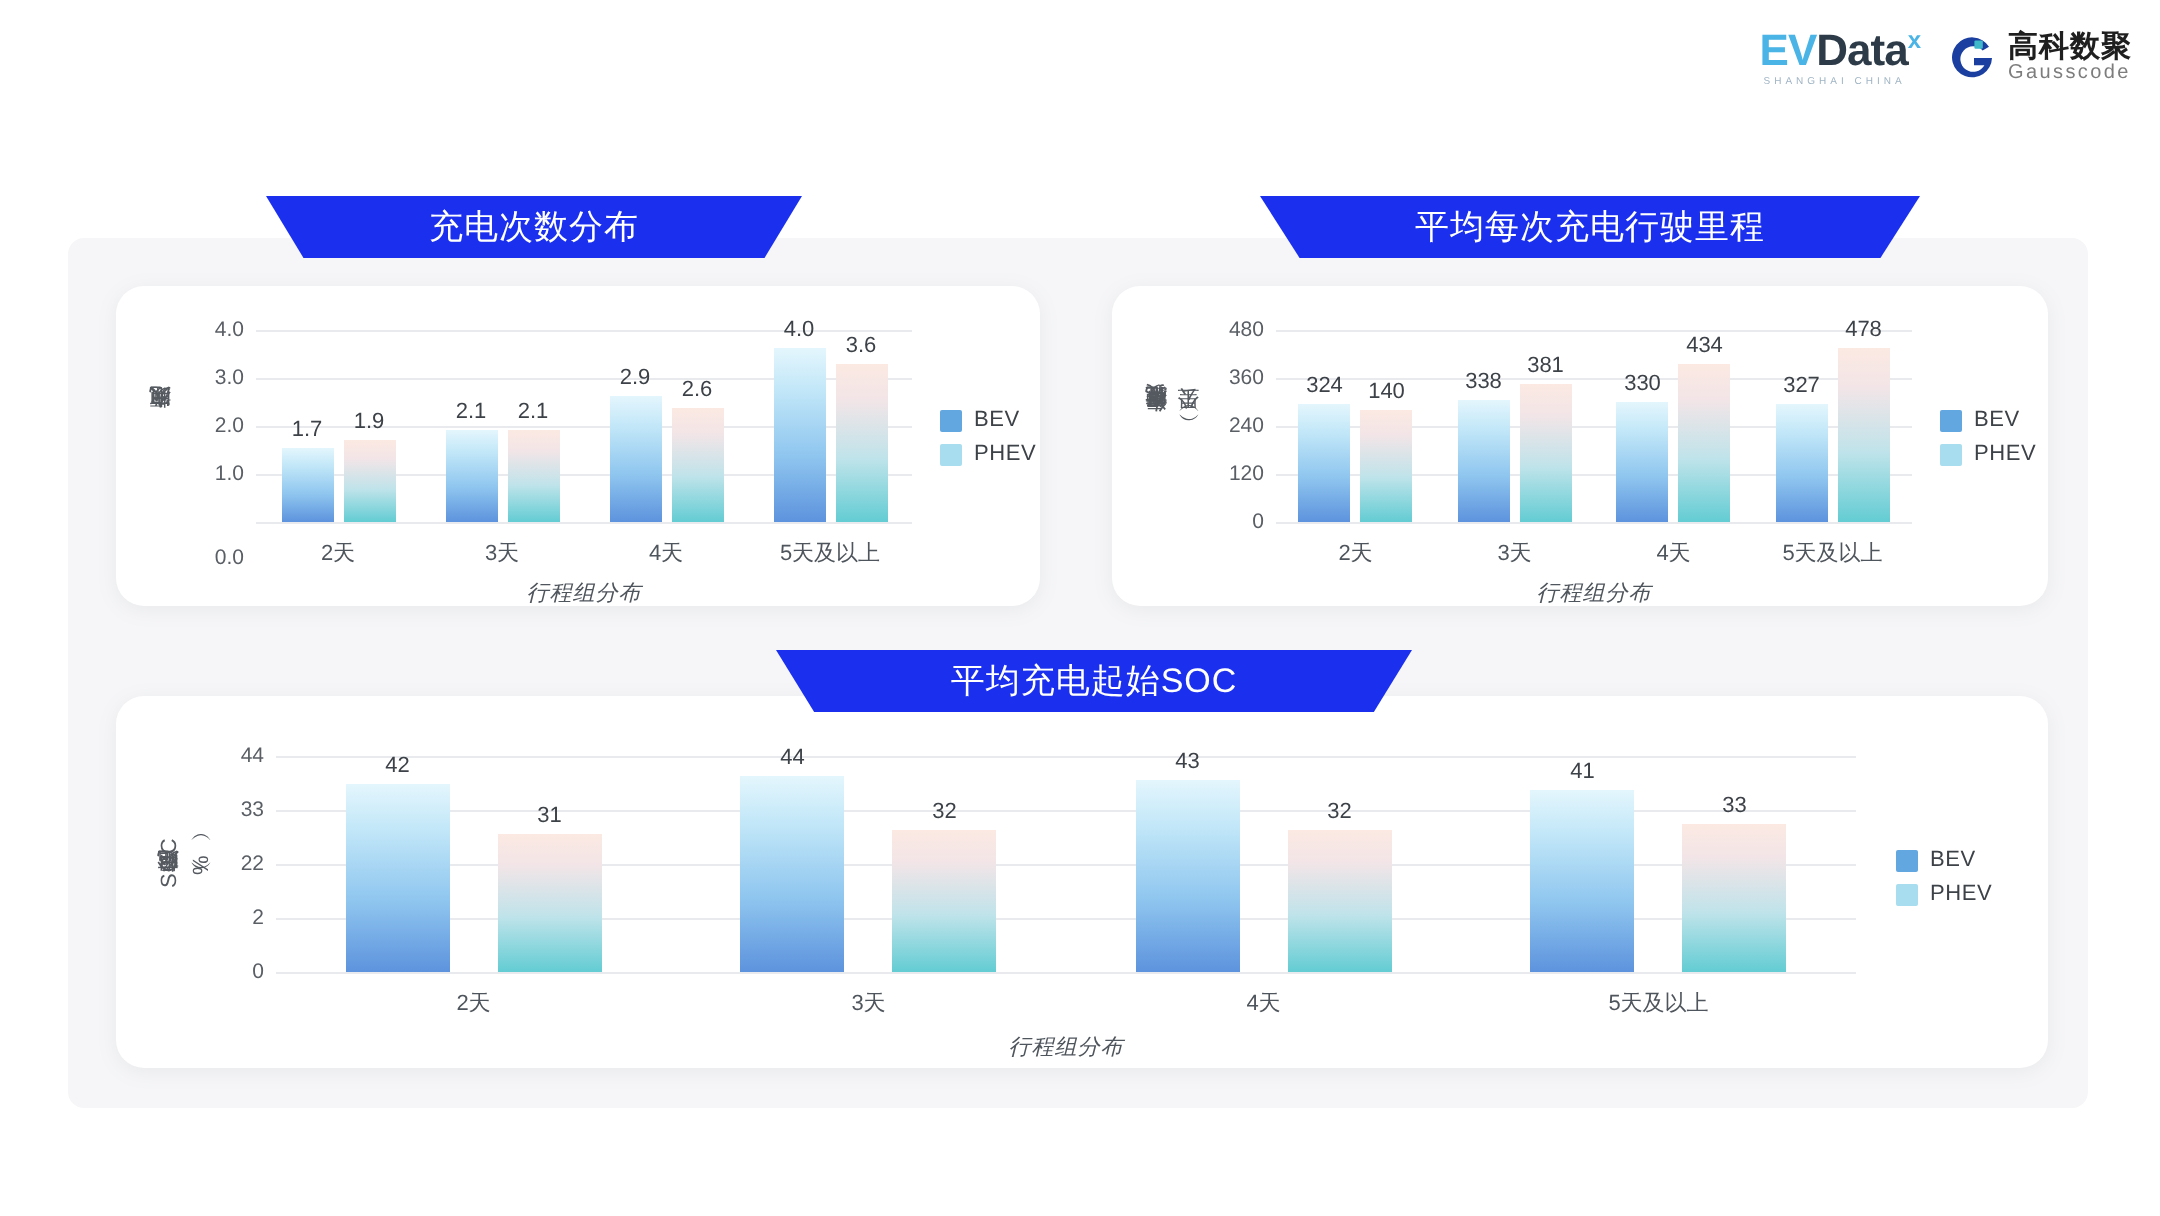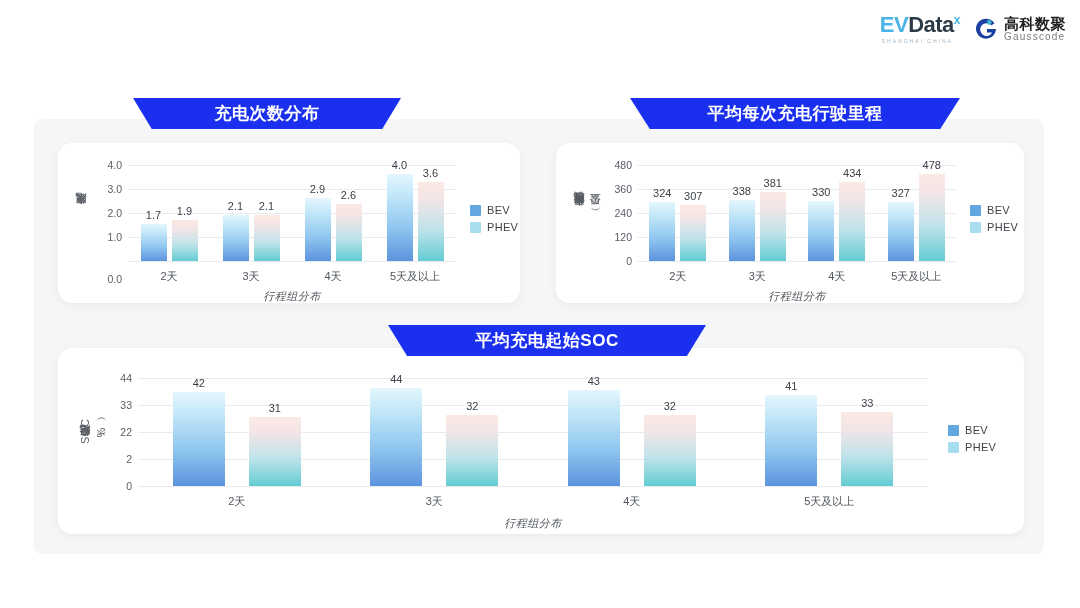--- a/index.html
+++ b/index.html
@@ -95,21 +95,21 @@
   }
   #card-1 { left: 58px;  top: 143px; width: 462px; height: 160px; }
   #card-2 { left: 556px; top: 143px; width: 468px; height: 160px; }
   #card-3 { left: 58px;  top: 348px; width: 966px; height: 186px; }
 
   
   .banner {
     position: absolute;
     background: #1a30ee;
     color: #ffffff;
-    font-weight: 700;
+    font-weight: 400;
     display: flex;
     align-items: center;
     justify-content: center;
     letter-spacing: 0.5px;
     clip-path: polygon(0% 0%, 100% 0%, 93% 100%, 7% 100%);
     box-shadow: 0 2px 5px rgba(26,48,238,0.22);
   }
   #banner-1 { left: 133px; top: 98px;  width: 268px; height: 31px; font-size: 17px; }
   #banner-2 { left: 630px; top: 98px;  width: 330px; height: 31px; font-size: 17px; }
   #banner-3 { left: 388px; top: 325px; width: 318px; height: 31px; font-size: 17px; }
@@ -290,21 +290,21 @@
         <div class="ytick" style="left: 52px; top: 94px; width: 24px;">120</div>
         <div class="gridline" style="left: 82px; top: 118px; width: 318px;"></div>
         <div class="ytick" style="left: 52px; top: 118px; width: 24px;">0</div>
         <div class="ylabel two-line" style="left: 16px; top: 22px; height: 96px;">
           <span>每次充电行驶里程</span>
           <span>（公里）</span>
         </div>
         <div class="bar bev" style="left: 93.25px; width: 26px; height: 58.9091px; bottom: 42px;"></div>
         <div class="bar-val" style="left: 106.25px; top: 44.0909px;">324</div>
         <div class="bar phev" style="left: 124.25px; width: 26px; height: 55.8182px; bottom: 42px;"></div>
-        <div class="bar-val" style="left: 137.25px; top: 47.1818px;">307</div>
+        <div class="bar-val" style="left: 137.25px; top: 47.1818px;">140</div>
         <div class="xcat" style="left: 121.75px; top: 126px;">2天</div>
         <div class="bar bev" style="left: 172.75px; width: 26px; height: 61.4545px; bottom: 42px;"></div>
         <div class="bar-val" style="left: 185.75px; top: 41.5455px;">338</div>
         <div class="bar phev" style="left: 203.75px; width: 26px; height: 69.2727px; bottom: 42px;"></div>
         <div class="bar-val" style="left: 216.75px; top: 33.7273px;">381</div>
         <div class="xcat" style="left: 201.25px; top: 126px;">3天</div>
         <div class="bar bev" style="left: 252.25px; width: 26px; height: 60px; bottom: 42px;"></div>
         <div class="bar-val" style="left: 265.25px; top: 43px;">330</div>
         <div class="bar phev" style="left: 283.25px; width: 26px; height: 78.9091px; bottom: 42px;"></div>
         <div class="bar-val" style="left: 296.25px; top: 24.0909px;">434</div>

